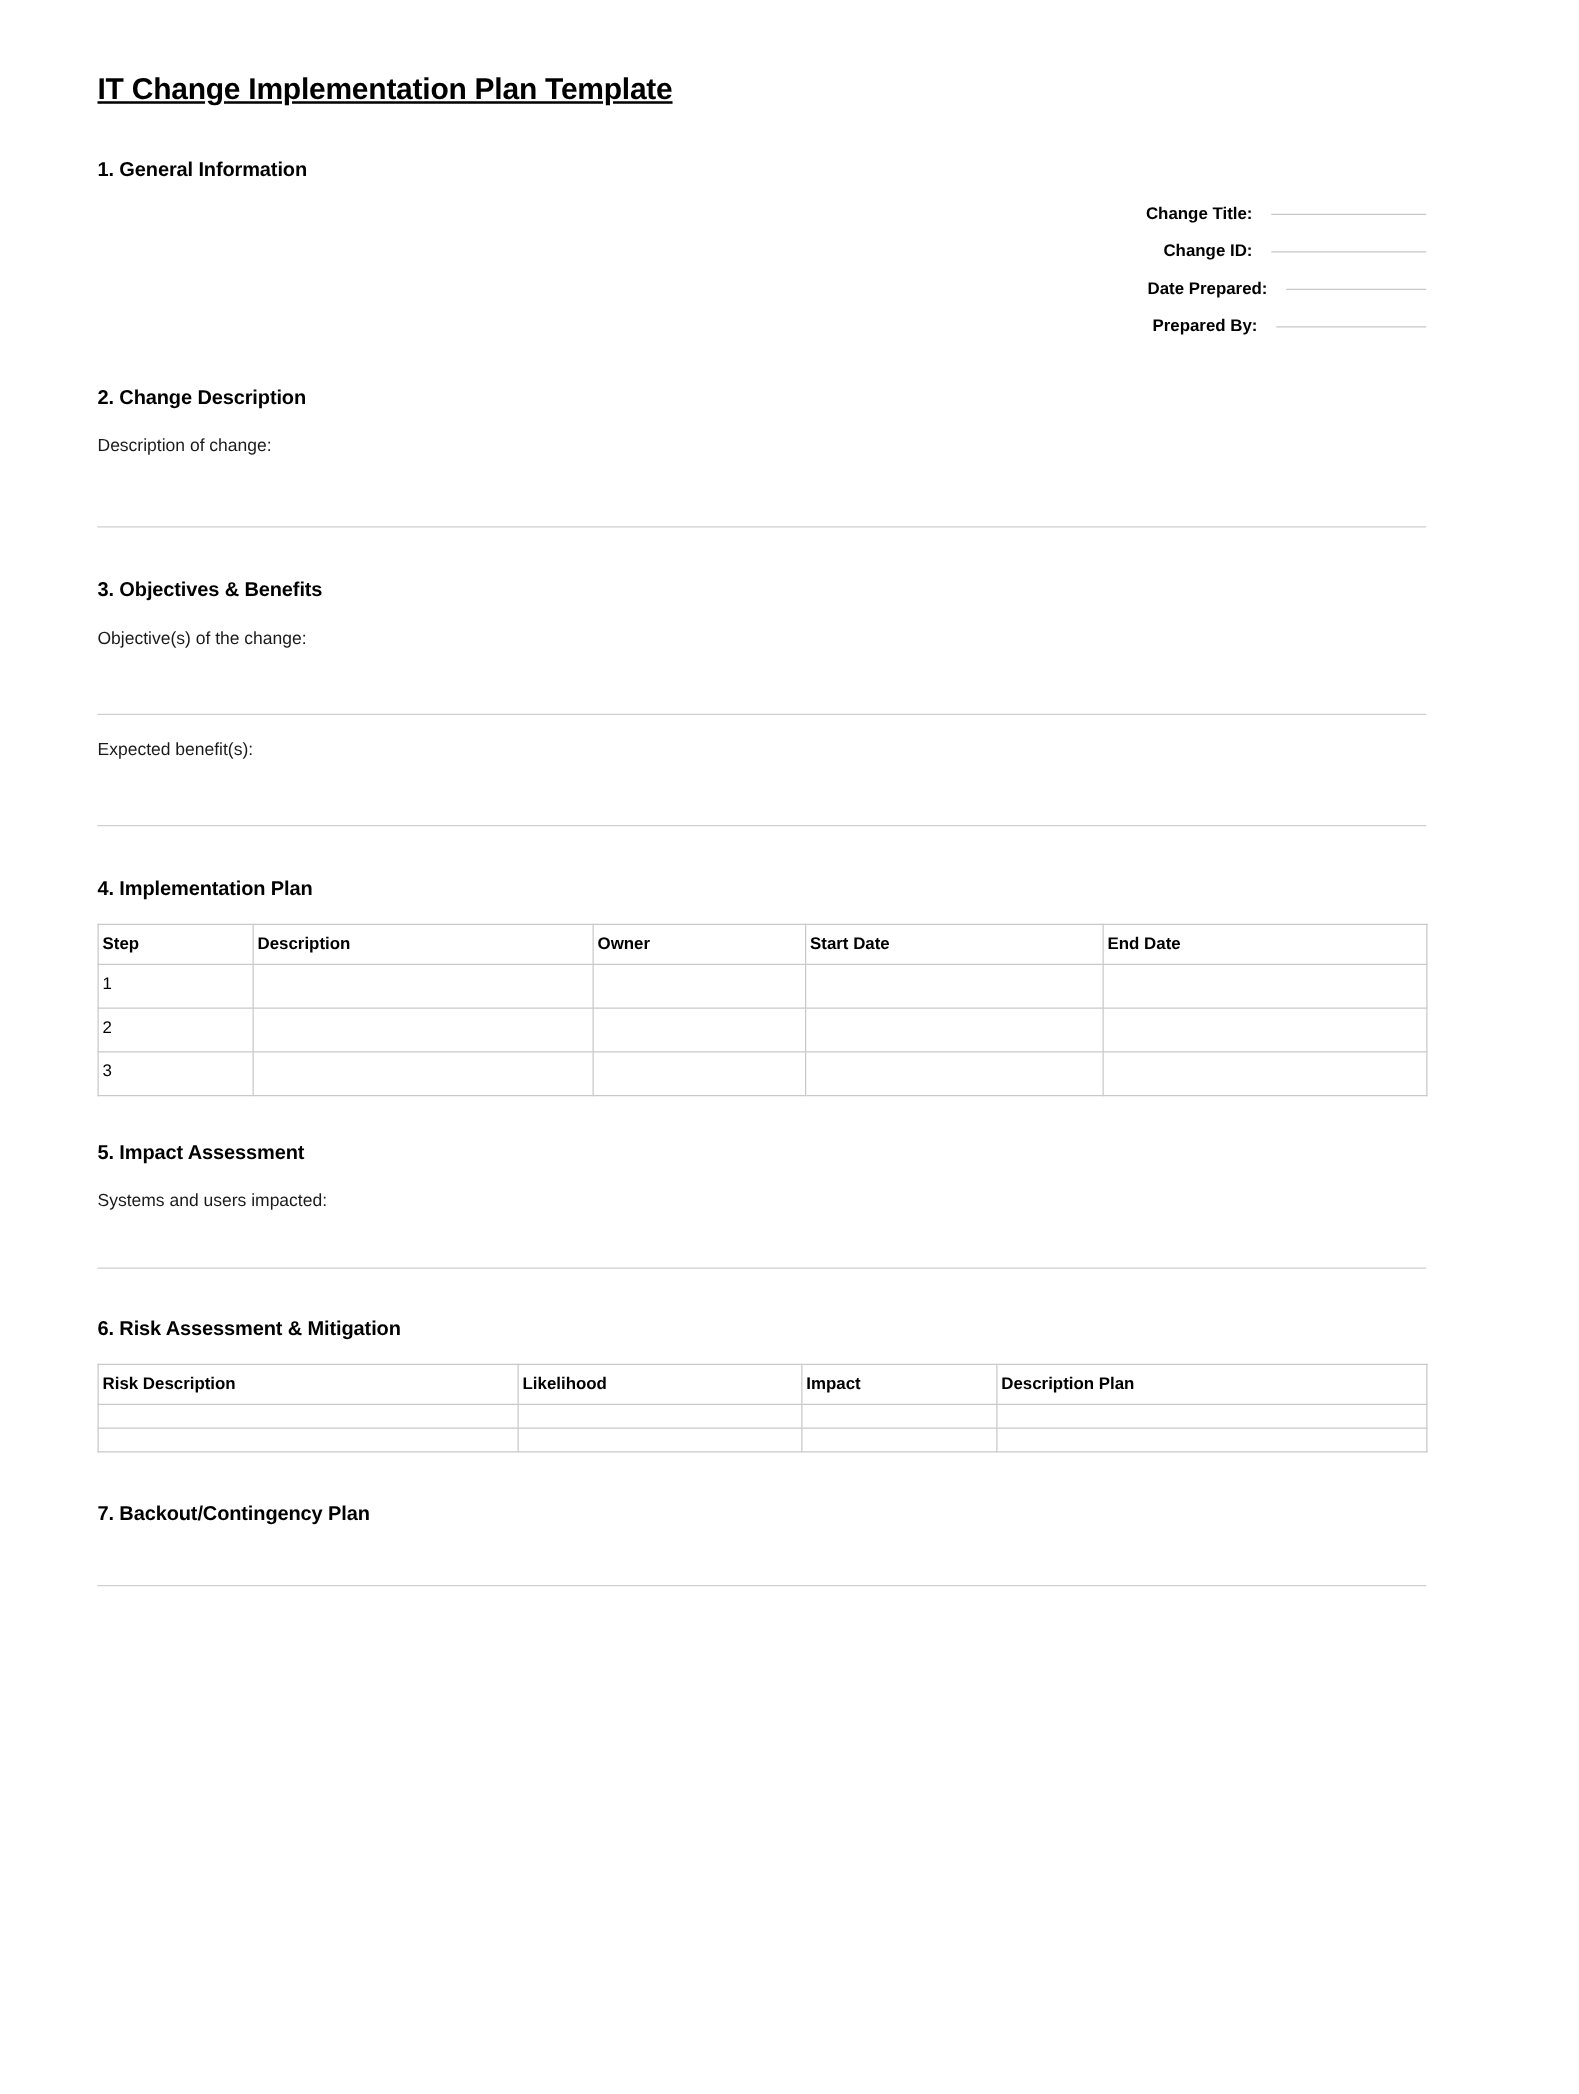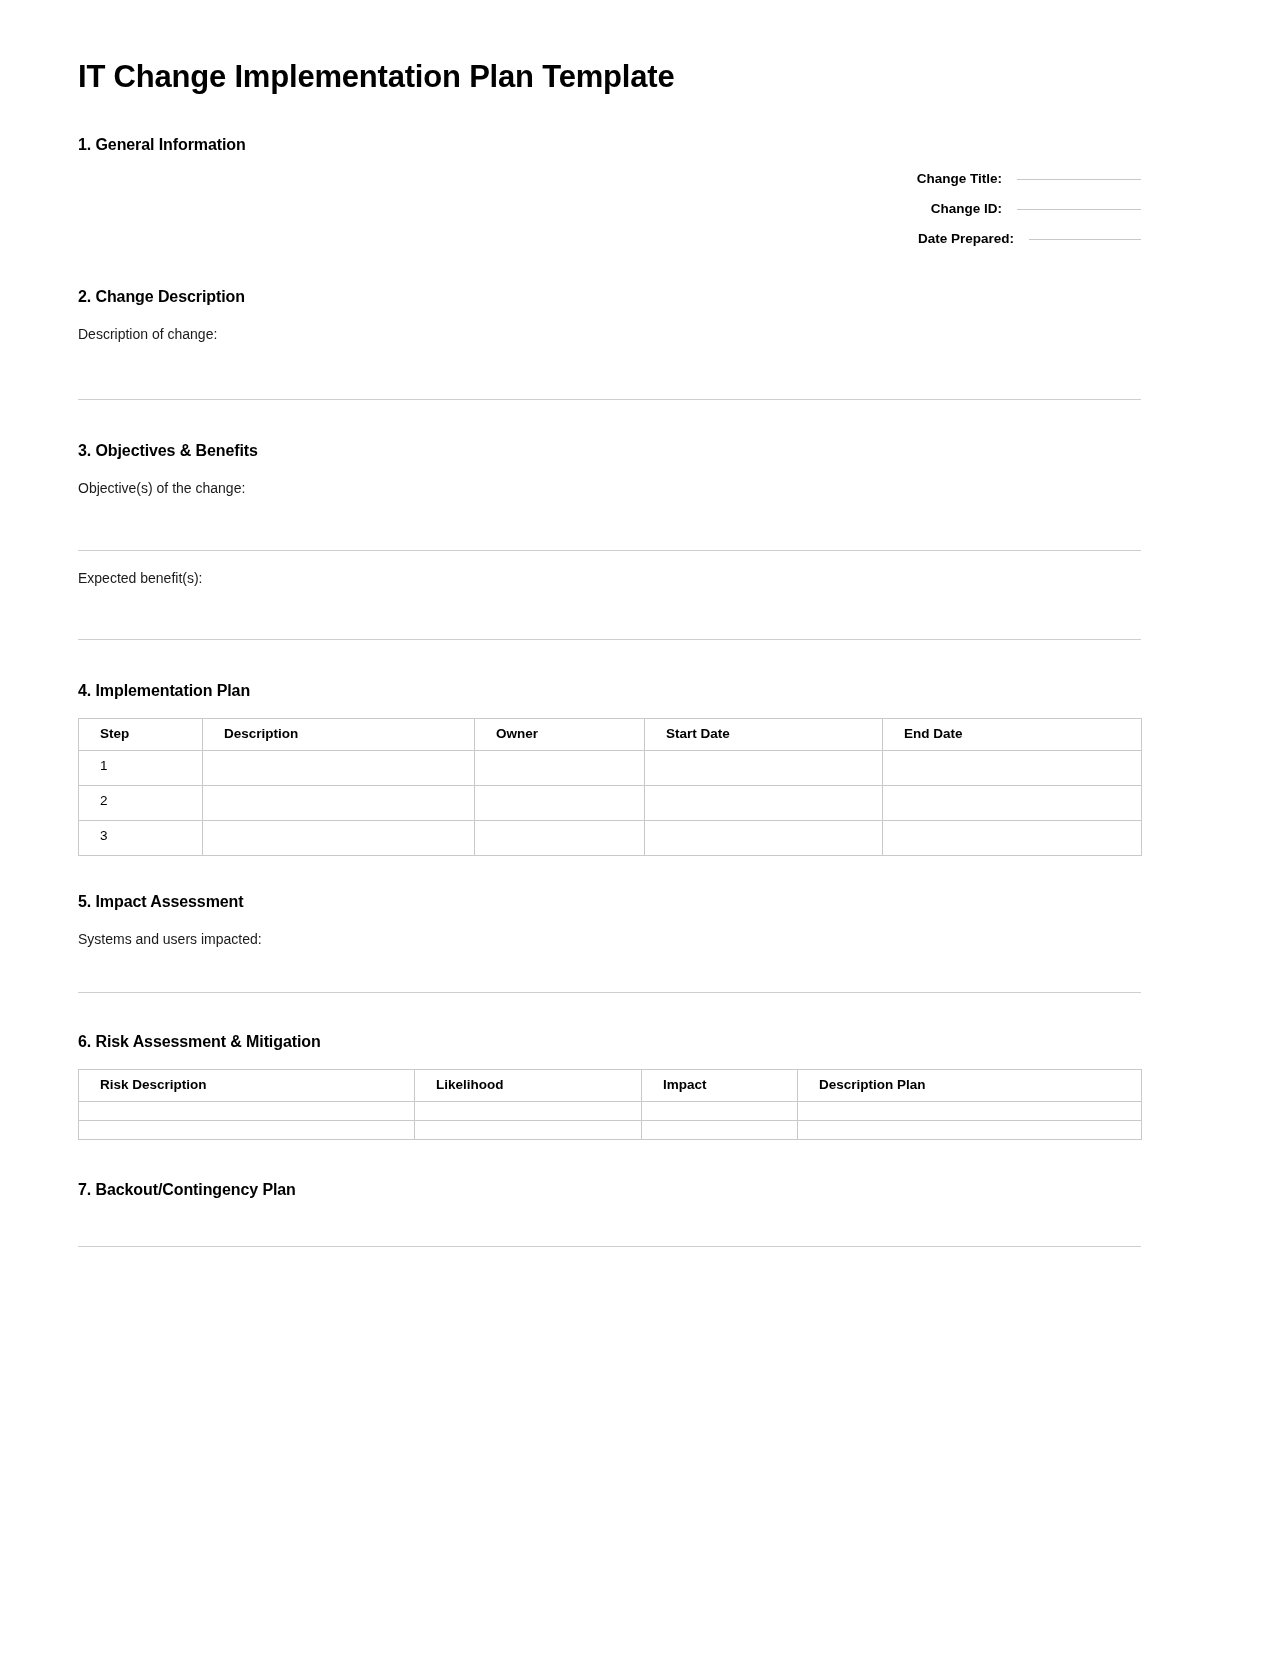--- a/index.html
+++ b/index.html
@@ -15,26 +15,27 @@
     -webkit-font-smoothing: antialiased;
   }
   .page {
     width: 1263px;
     min-height: 1675px;
     box-sizing: border-box;
     padding: 48px 122px 40px 78px;
     background: #ffffff;
   }
   .doc-title {
-    font-size: 31px;
+    font-size: 24px;
     font-weight: bold;
     letter-spacing: -0.2px;
     margin: 10px 0 0 0;
     line-height: 1.2;
     color: #000;
+    text-decoration: underline;
   }
   .section-heading {
     font-size: 16px;
     font-weight: bold;
     margin: 0;
     line-height: 1.25;
     color: #000;
     letter-spacing: -0.1px;
   }
   .s1 { margin-top: 40px; }
@@ -97,21 +98,21 @@
   table {
     border-collapse: collapse;
     width: 100%;
     margin-top: 17px;
     table-layout: fixed;
   }
   table th, table td {
     border: 1px solid #c9c9c9;
     text-align: left;
     vertical-align: top;
-    padding: 7px 21px;
+    padding: 7px 3px;
     font-size: 13.5px;
     color: #000;
   }
   table th {
     font-weight: bold;
     height: 17px;
   }
   table td {
     font-weight: normal;
   }
@@ -148,20 +149,24 @@
     <div class="field-row">
       <span class="field-label">Change ID:</span>
       <span class="field-blank w-id"></span>
     </div>
 
     <div class="field-row">
       <span class="field-label">Date Prepared:</span>
       <span class="field-blank w-date"></span>
     </div>
 
+    <div class="field-row">
+      <span class="field-label">Prepared By:</span>
+      <span class="field-blank w-by"></span>
+    </div>
 
   </div>
 
   <h2 class="section-heading s2">2. Change Description</h2>
 
   <p class="prompt">Description of change:</p>
 
   <div class="fill-space-lg"></div>
   <hr class="divider">
 

